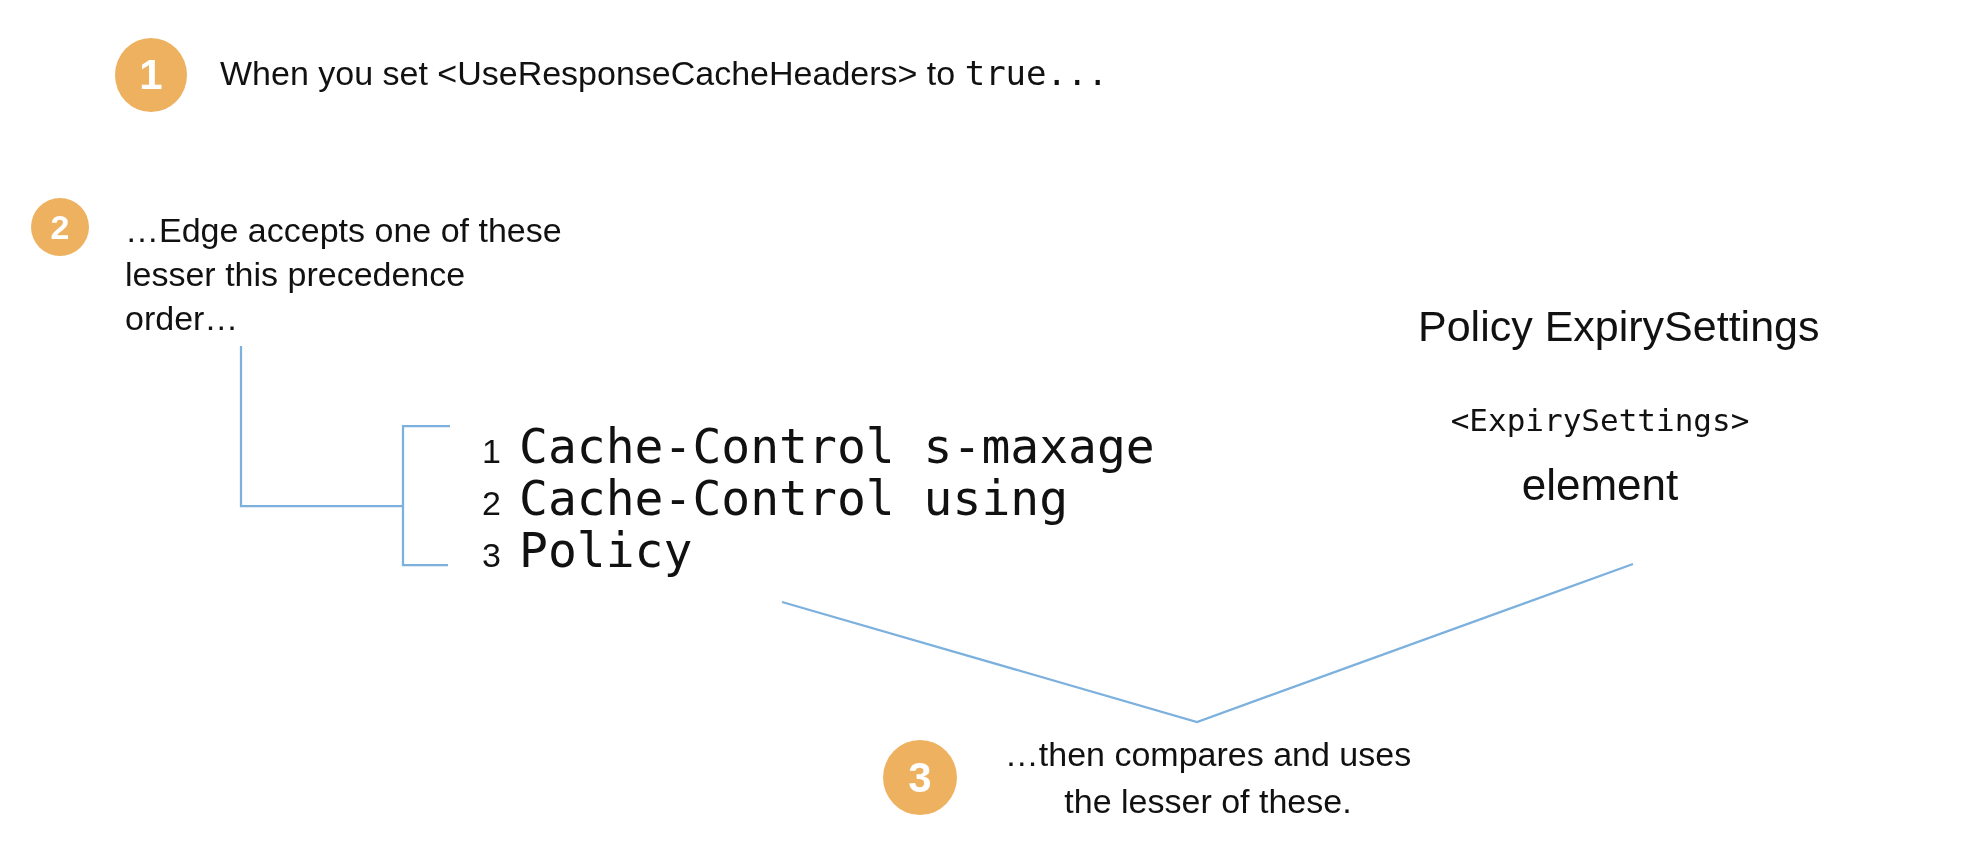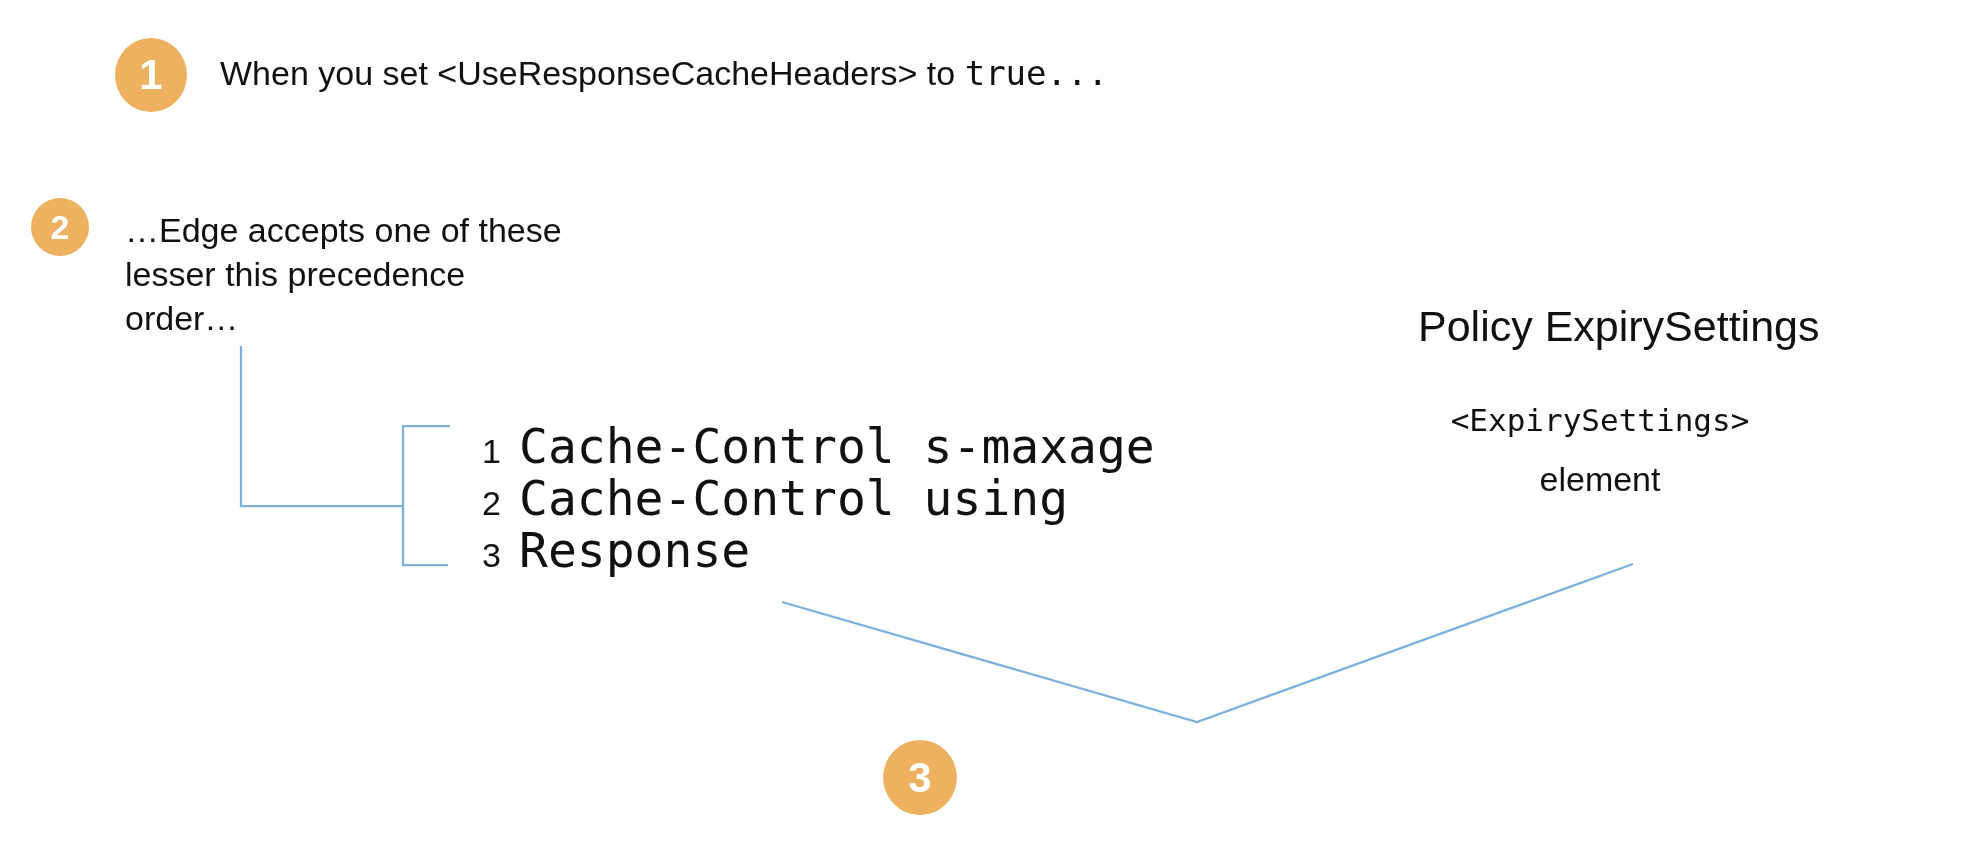--- a/index.html
+++ b/index.html
@@ -57,21 +57,21 @@
   }
   .hdr-code{
     font-size:48px;
   }
   .expiry-code{
     left:1400px;top:402px;width:400px;
     text-align:center;font-size:31px;white-space:nowrap;
   }
   .expiry-label{
     left:1400px;top:460px;width:400px;
-    text-align:center;font-size:34px;
+    text-align:center;font-size:44px;
   }
   .step3-text{
     left:958px;top:731px;width:500px;
     text-align:center;font-size:34px;line-height:47px;
   }
   .connectors{
     position:absolute;left:0;top:0;width:1966px;height:858px;
     pointer-events:none;
   }
   .connectors polyline{
@@ -113,25 +113,29 @@
     <div class="hdr-row">
       <span class="hdr-num">1</span>
       <span class="hdr-code mono">Cache-Control s-maxage</span>
     </div>
     <div class="hdr-row">
       <span class="hdr-num">2</span>
       <span class="hdr-code mono">Cache-Control using</span>
     </div>
     <div class="hdr-row">
       <span class="hdr-num">3</span>
-      <span class="hdr-code mono">Response</span>
+      <span class="hdr-code mono">Policy</span>
     </div>
   </div>
 
   <div class="abs heading heading-right">Policy ExpirySettings</div>
   <div class="abs expiry-code mono">&lt;ExpirySettings&gt;</div>
   <div class="abs expiry-label">element</div>
 
   <div class="badge badge-3">
     <span>3</span>
   </div>
+  <div class="abs step3-text">
+    <div>…then compares and uses</div>
+    <div>the lesser of these.</div>
+  </div>
 
 </div>
 
 </body></html>

